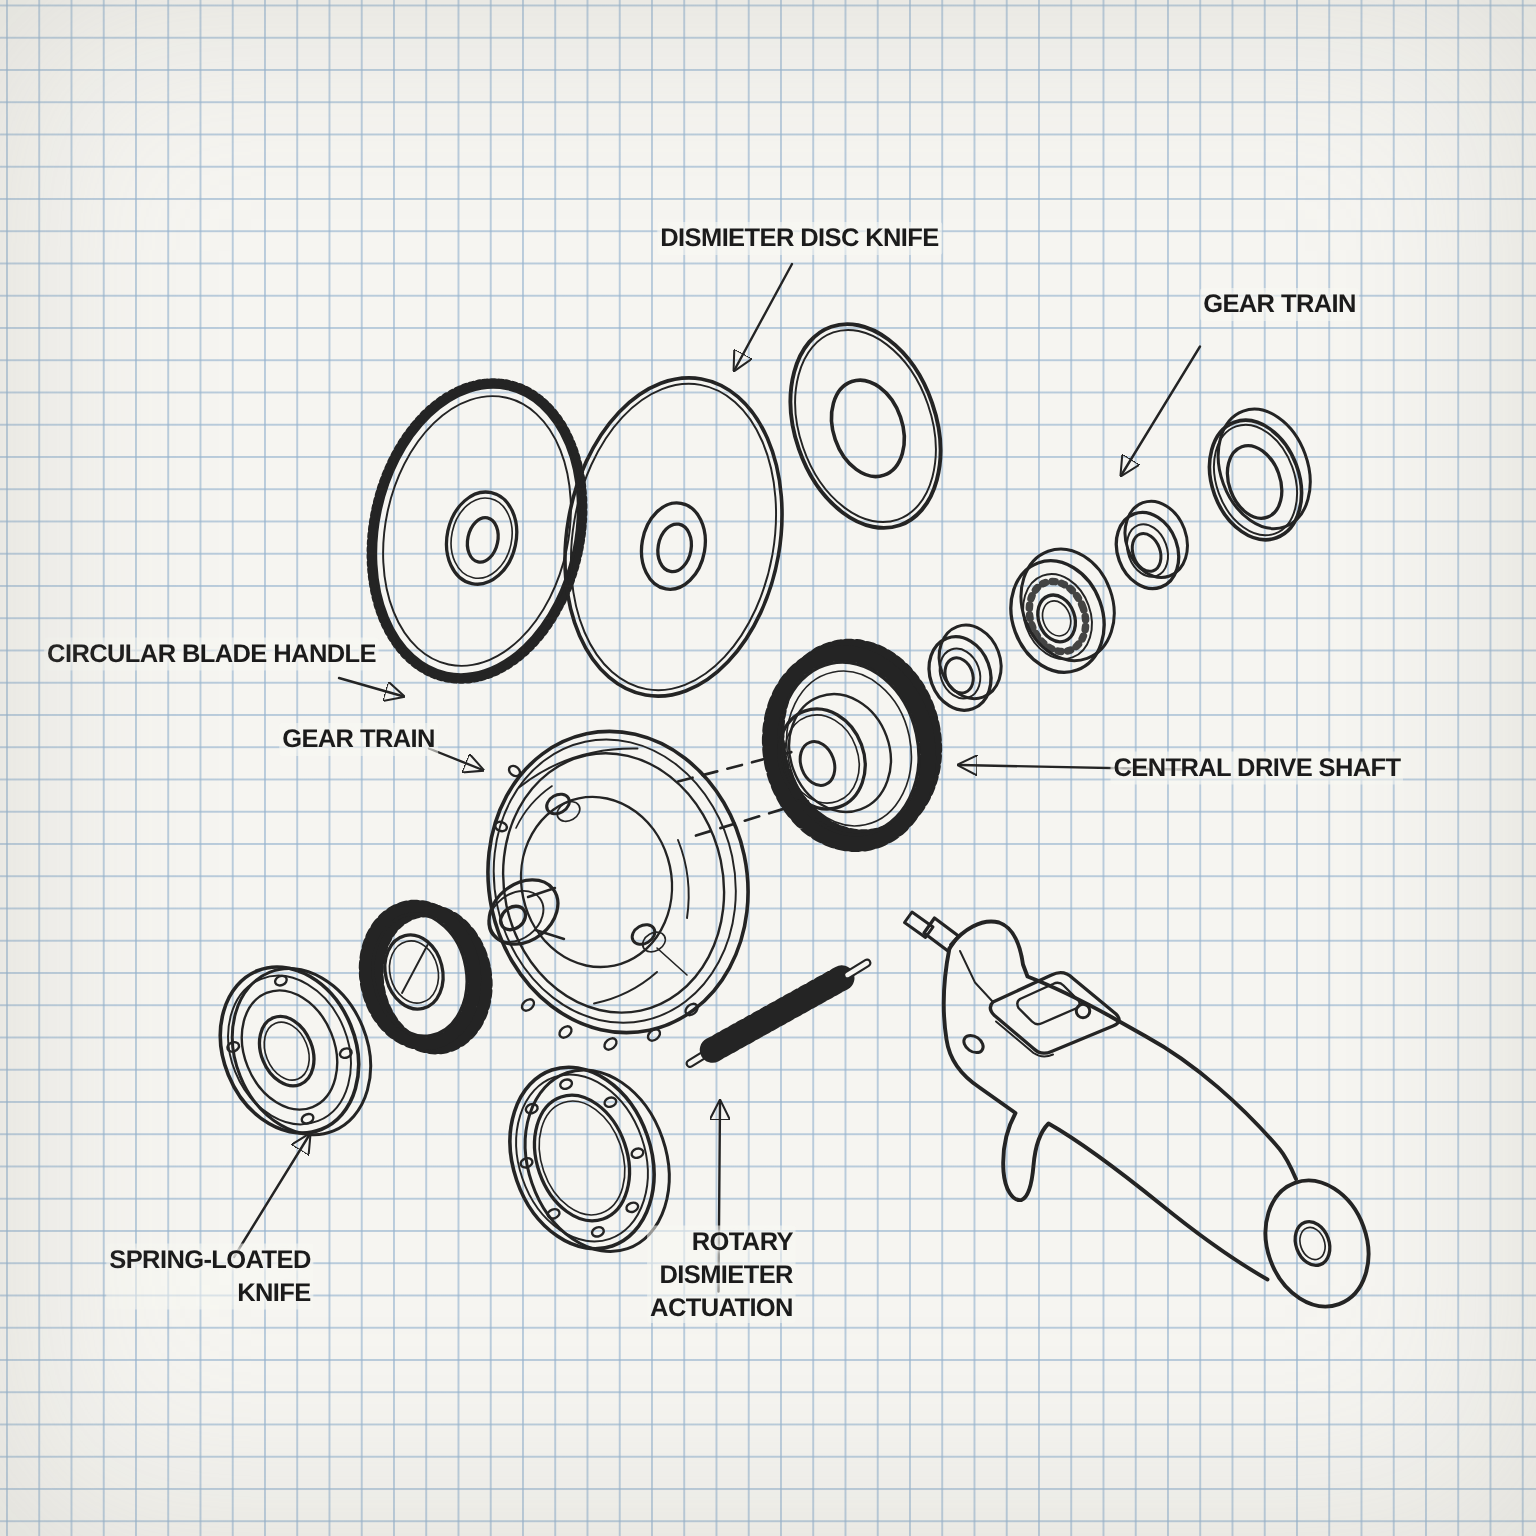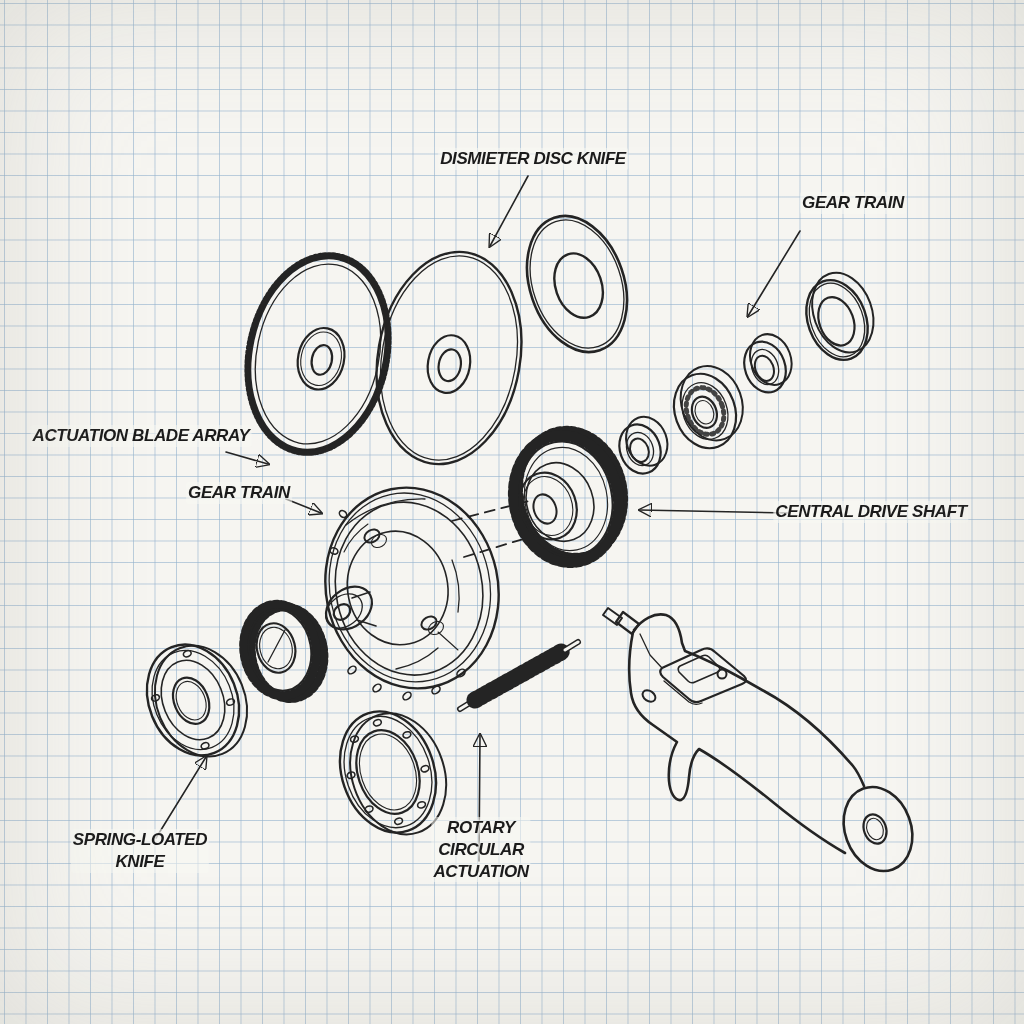--- a/index.html
+++ b/index.html
@@ -27,23 +27,23 @@
   .teeth-fine{stroke-width:6;stroke-dasharray:2 2.7}
   .teeth-big{stroke-width:11;stroke-dasharray:4.2 4}
   .teeth-sm{stroke-width:9;stroke-dasharray:3.5 3.5}
   .balls{stroke-width:5;stroke-dasharray:2 4.5;opacity:.85}
   .dashline{stroke-width:1.8;stroke-dasharray:10 7}
   .leader{stroke-width:1.6}
   .paperline{stroke:#f6f5f1}
   .label{
     position:absolute;transform:translateX(-50%);
     font-weight:700;font-size:17px;line-height:1.28;letter-spacing:-.4px;
-    color:#1b1b1b;text-align:center;white-space:nowrap;
+    color:#1b1b1b;text-align:right;white-space:nowrap;
     text-shadow:0 0 5px #f6f5f1,0 0 3px #f6f5f1;
-    background:rgba(248,247,243,.55);padding:0 2px;border-radius:2px;font-style:italic;
+    background:rgba(248,247,243,.55);padding:0 2px;border-radius:2px;
   }
   .label span{display:block;}
 </style>
 </head>
 <body>
 
 <div class="paper"></div>
 
 <svg width="1024" height="1024" viewBox="0 0 1024 1024">
   <defs>
@@ -242,31 +242,31 @@
   </g>
 </svg>
 
 <div class="label" style="left:533px;top:148px">
   <span>DISMIETER DISC KNIFE</span>
 </div>
 <div class="label" style="left:853px;top:192px">
   <span>GEAR TRAIN</span>
 </div>
 <div class="label" style="left:141px;top:425px">
-  <span>ACTUATION BLADE ARRAY</span>
+  <span>CIRCULAR BLADE HANDLE</span>
 </div>
 <div class="label" style="left:239px;top:482px">
   <span>GEAR TRAIN</span>
 </div>
-<div class="label" style="left:871px;top:501px">
+<div class="label" style="left:838px;top:501px">
   <span>CENTRAL DRIVE SHAFT</span>
 </div>
 <div class="label" style="left:140px;top:829px">
   <span>SPRING-LOATED</span>
   <span>KNIFE</span>
 </div>
 <div class="label" style="left:481px;top:817px">
   <span>ROTARY</span>
-  <span>CIRCULAR</span>
+  <span>DISMIETER</span>
   <span>ACTUATION</span>
 </div>
 
 <div class="vignette"></div>
 
 </body></html>

